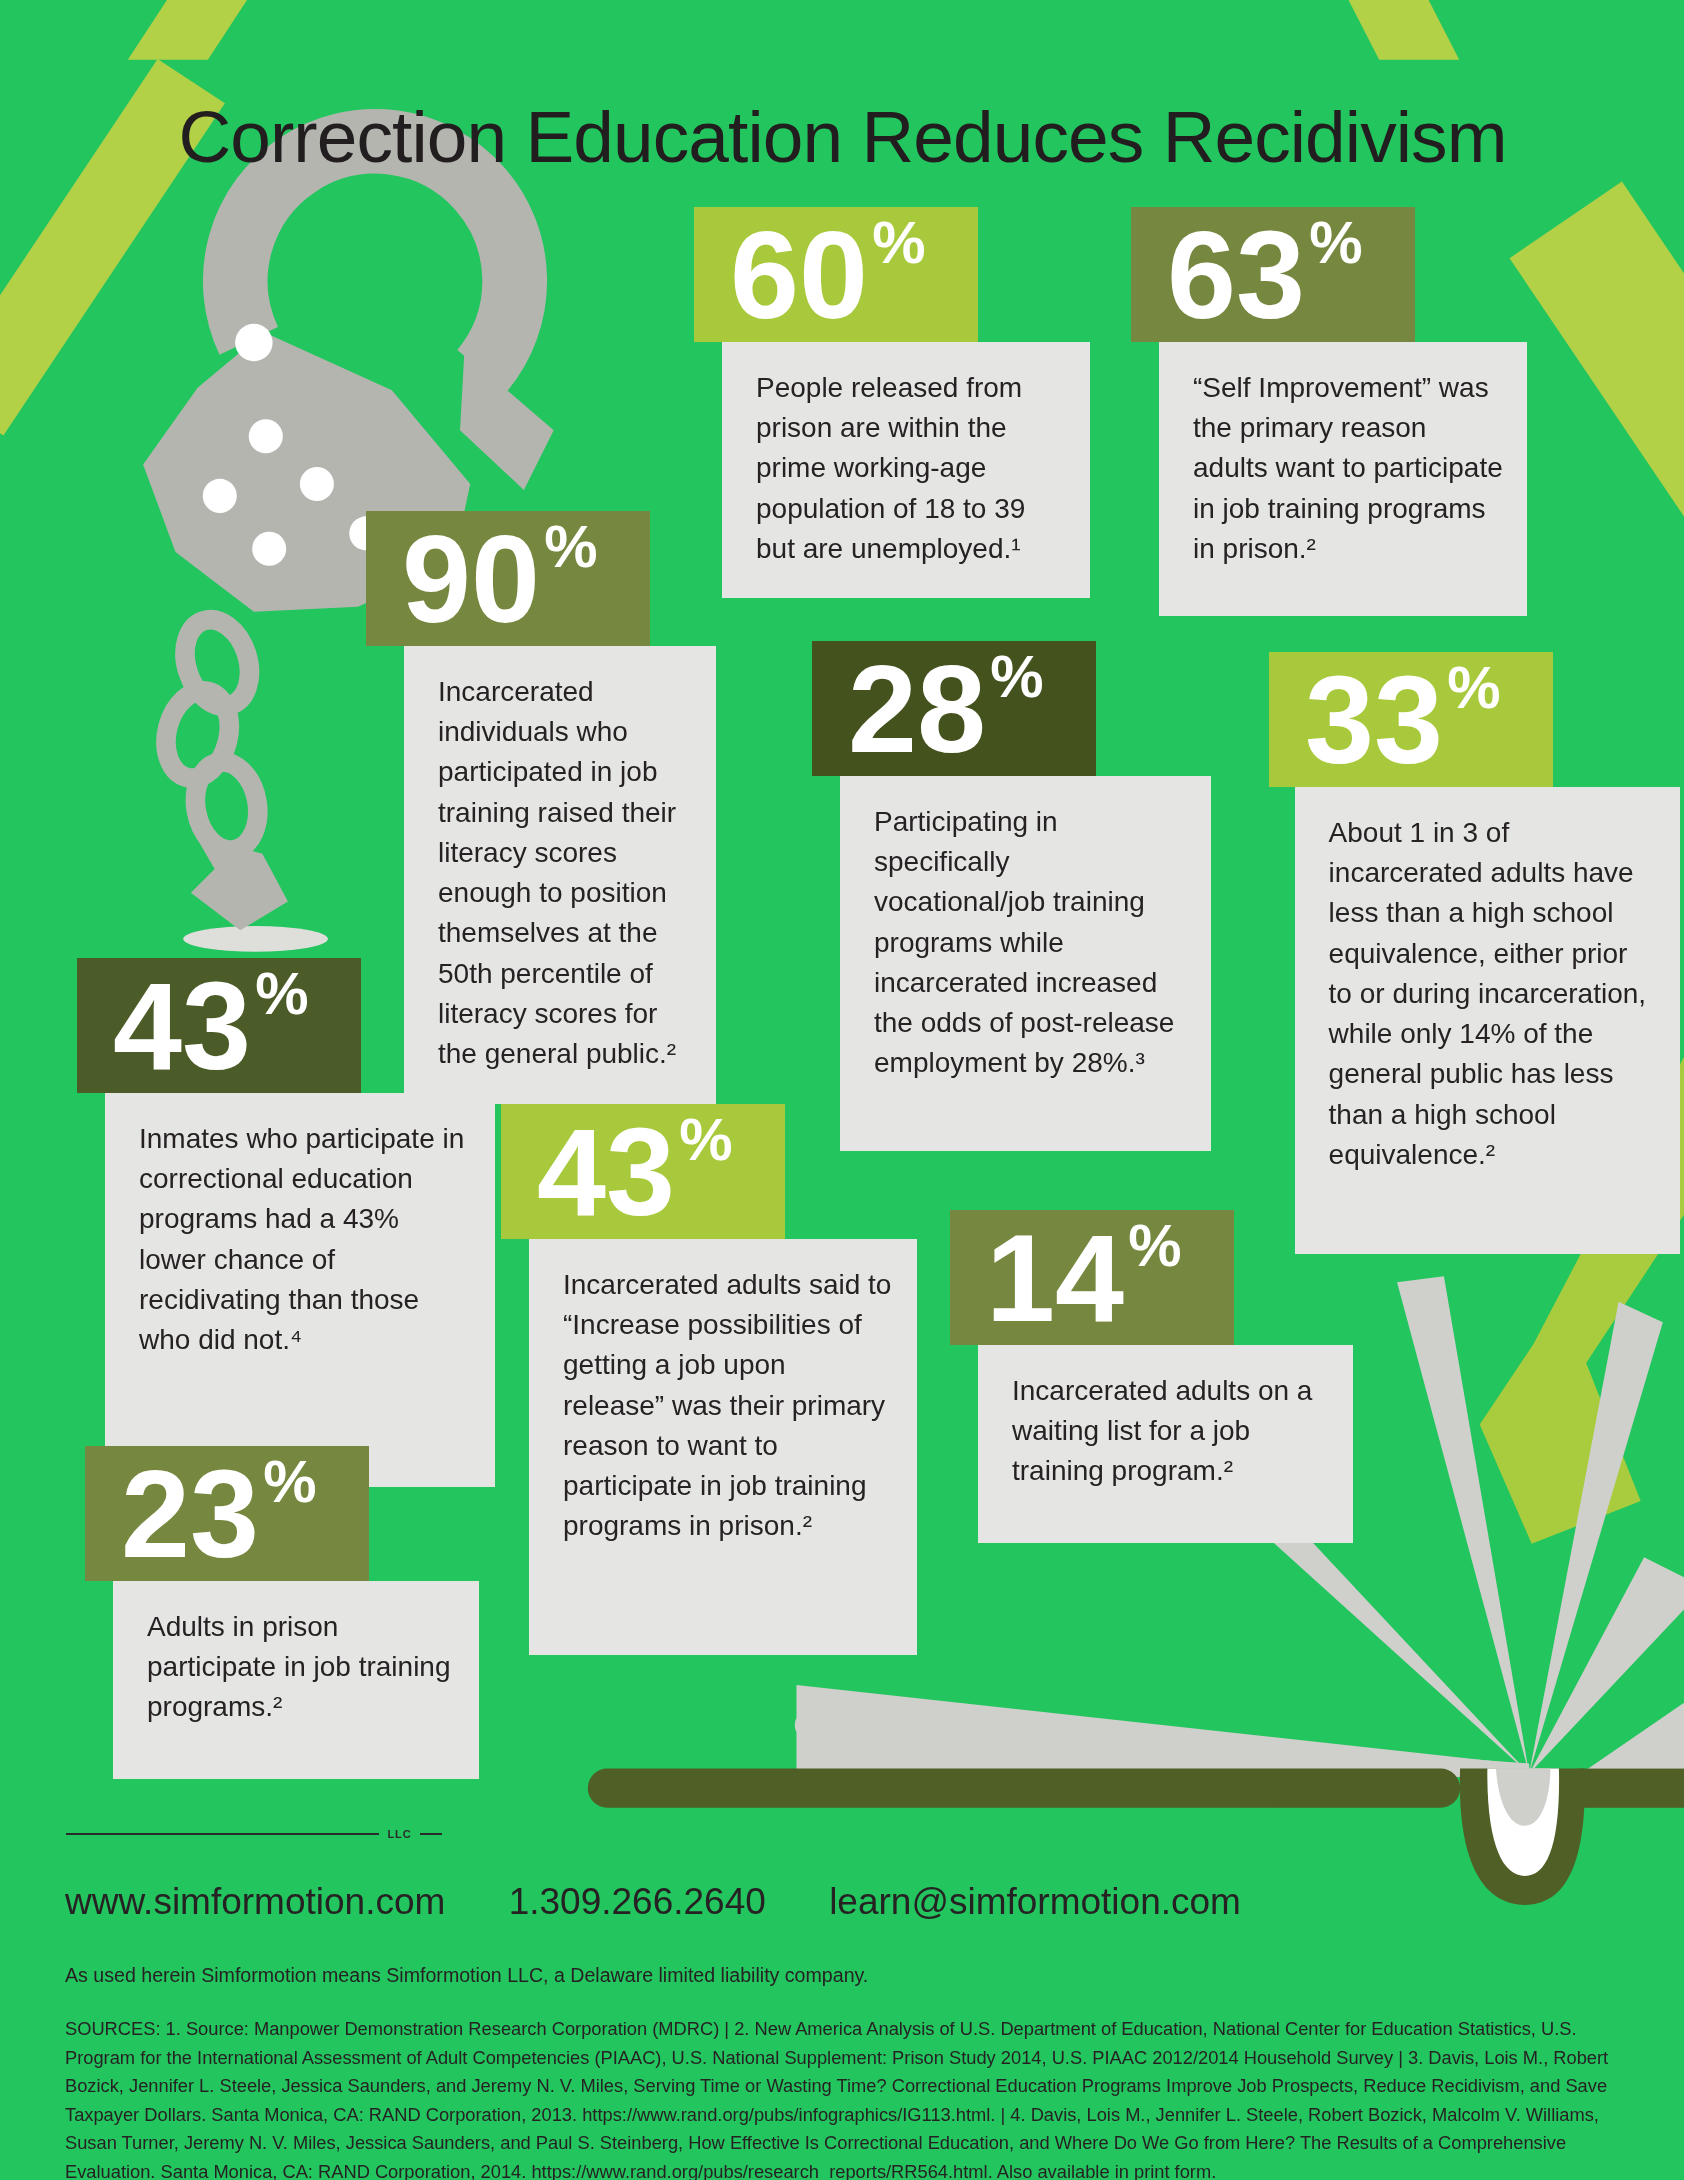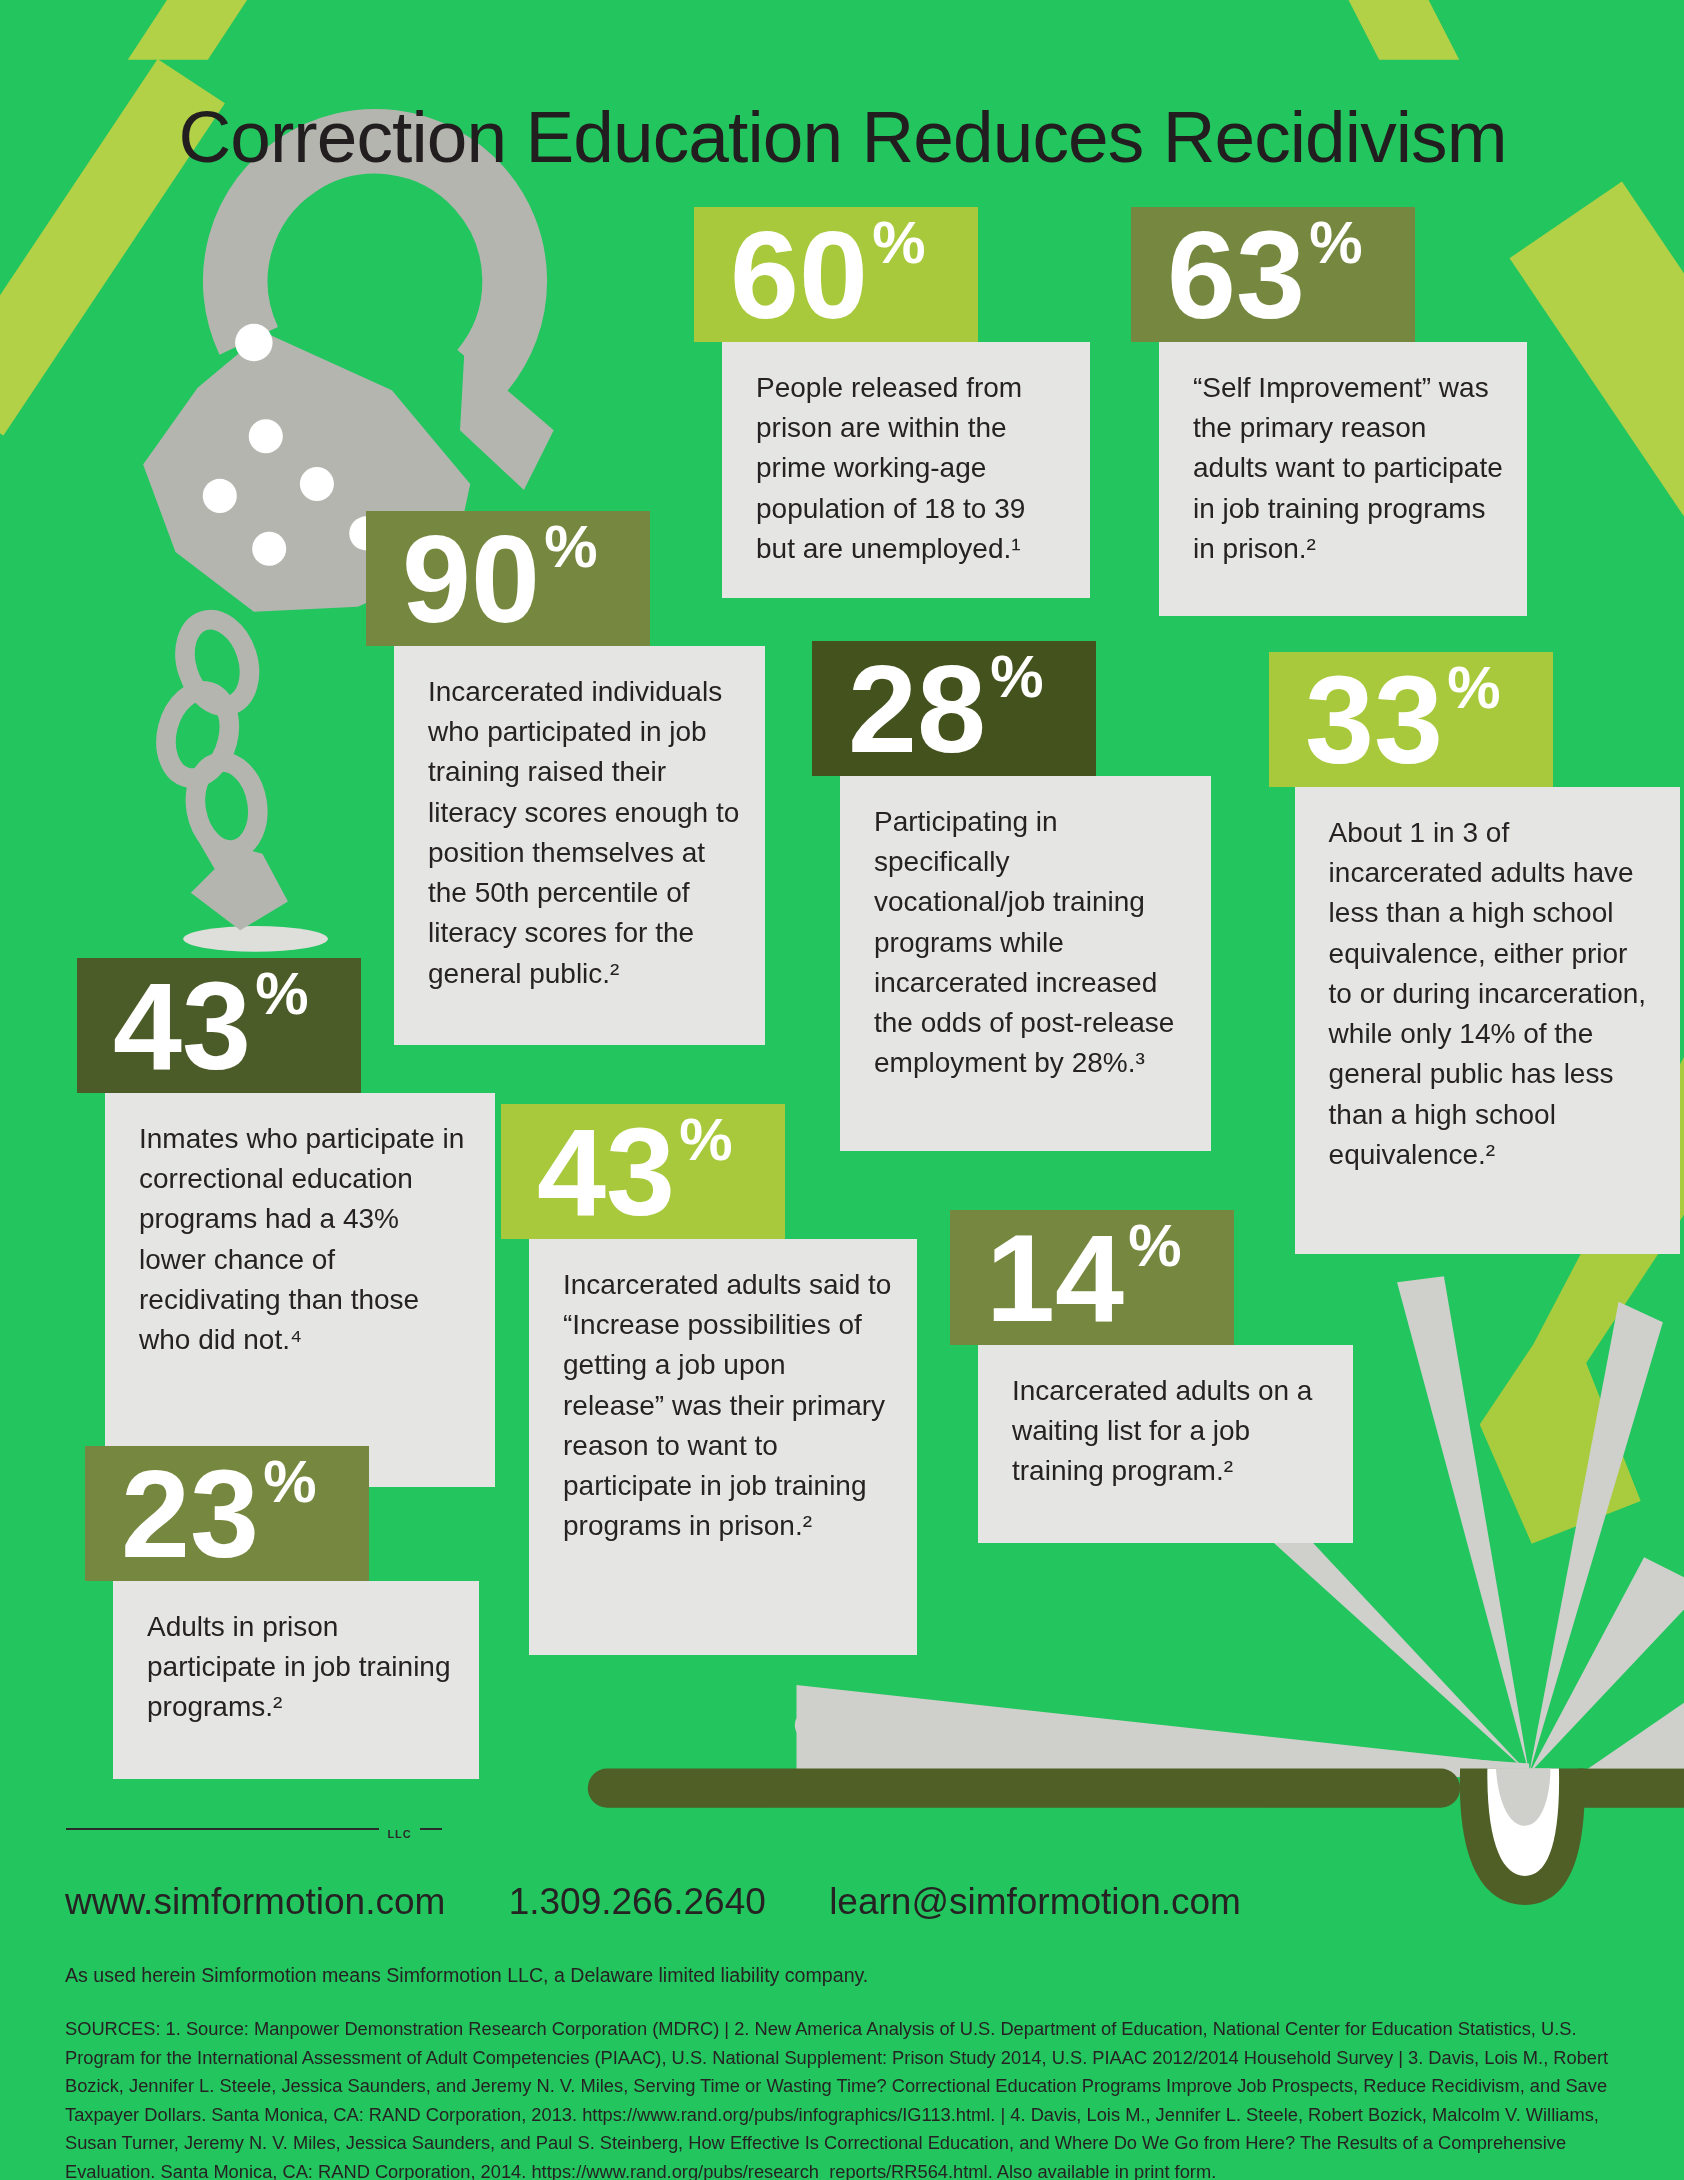--- a/index.html
+++ b/index.html
@@ -14,33 +14,33 @@
   .tone-mid{background:#76883f;}
   .tone-dark{background:#4c5c28;}
   .tone-darkest{background:#44521d;}
   .num .n{font-size:124px;font-weight:700;color:#fff;line-height:1;}
   .num .pct{font-size:60px;font-weight:700;color:#fff;transform:translateY(-32px);margin-left:4.3px;line-height:1;}
   .desc{position:absolute;left:28px;top:135px;width:368px;background:#e5e5e4;
         padding:25.6px 24px 29px 34px;box-sizing:border-box;
         font-size:28px;line-height:1.44;color:#262223;z-index:1;}
   .p60{left:694px;top:207px;}   .p60 .desc{min-height:251px;}
   .p63{left:1131px;top:207px;}  .p63 .desc{min-height:274px;}
-  .p50{left:366px;top:511px;}   .p50 .desc{width:371px;min-height:399px;}
+  .p50{left:366px;top:511px;}   .p50 .desc{width:312px;min-height:399px;margin-left:10px;}
   .p28{left:812px;top:641px;}   .p28 .desc{width:371px;min-height:375px;}
   .p33{left:1269px;top:652px;}  .p33 .desc{left:25.6px;width:385px;min-height:467px;}
   .p43a{left:77px;top:958px;}  .p43a .desc{width:390px;min-height:394px;}
   .p43b{left:501px;top:1104px;} .p43b .desc{width:388px;min-height:416px;}
   .p14{left:950px;top:1210px;} .p14 .desc{width:375px;min-height:198px;}
   .p23{left:85px;top:1446px;}  .p23 .desc{width:366px;min-height:198px;}
 
   .logo-row{position:absolute;left:65px;top:1739px;z-index:2;white-space:nowrap;}
   .logo-text{font-size:57px;font-weight:700;letter-spacing:-1.7px;color:#161314;}
   .logo-o{vertical-align:-6.8px;margin:0 0.9px;}
   .tm{font-size:16px;font-weight:700;letter-spacing:0;position:relative;top:-29px;left:2.6px;}
-  .llc-row{position:absolute;left:66px;top:1828px;width:376px;display:flex;align-items:flex-start;z-index:2;}
+  .llc-row{position:absolute;left:66px;top:1828px;width:376px;display:flex;align-items:center;z-index:2;}
   .rule{flex:1;border-top:2.6px solid #2b2b2b;}
   .rule-short{flex:0 0 22px;}
   .llc{font-size:11px;font-weight:700;letter-spacing:0.9px;margin:0 8.5px;color:#2b2b2b;}
   .contact-row{position:absolute;left:65px;top:1881px;font-size:37px;color:#262223;z-index:2;white-space:nowrap;}
   .contact-row span{margin-right:53px;}
   .disclaimer{position:absolute;left:65px;top:1964px;font-size:19.6px;color:#262223;z-index:2;}
   .sources{position:absolute;left:65px;top:2015px;width:1583px;font-size:18.3px;line-height:1.56;color:#262223;z-index:2;}
 </style>
 </head>
 <body>

